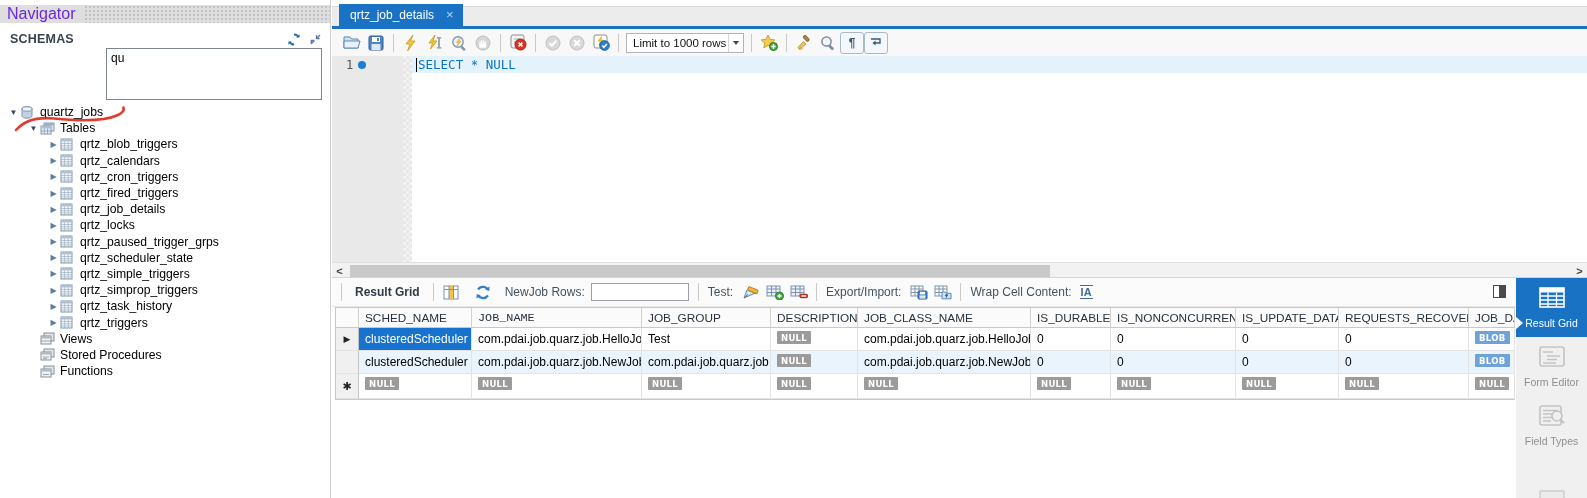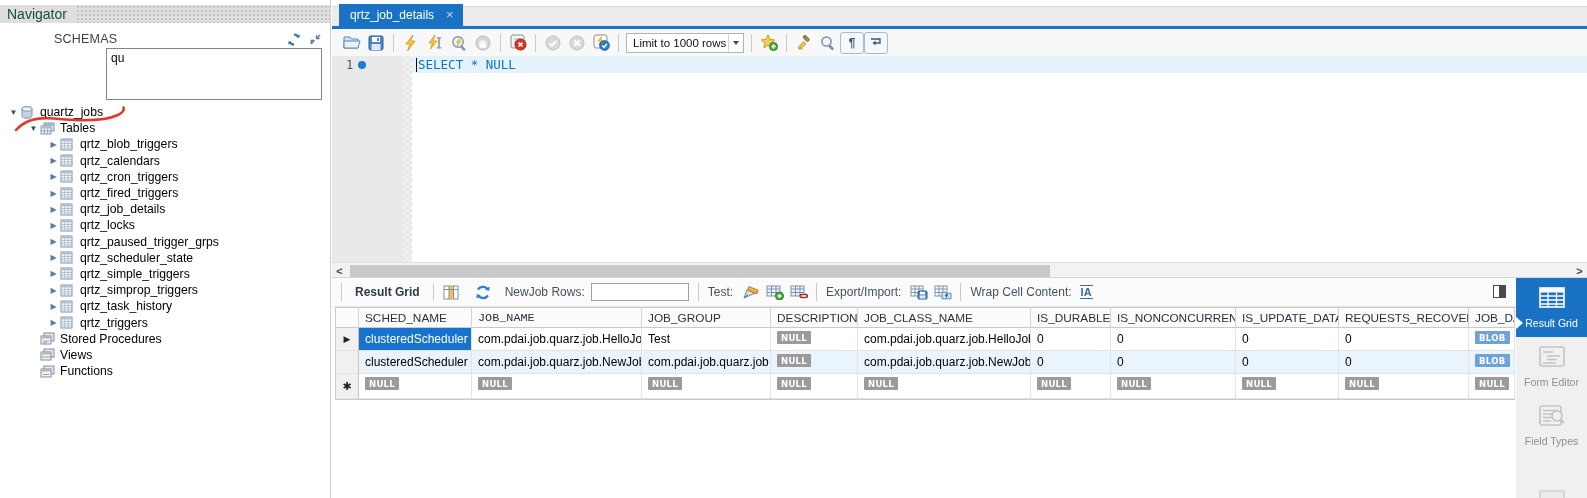--- a/index.html
+++ b/index.html
@@ -3,23 +3,23 @@
 <meta charset="utf-8">
 <style>
   * { margin:0; padding:0; box-sizing:border-box; }
   html,body { width:1587px; height:498px; background:#fff; font-family:"Liberation Sans",sans-serif; overflow:hidden; position:relative; }
 
   
   .navigator { position:absolute; left:0; top:0; width:331px; height:498px; background:#fff; border-right:1px solid #cfcfcf; }
   .nav-titlebar { position:absolute; left:0; top:5px; width:100%; height:18px;
      background:#dedede; background-image:radial-gradient(#c2c2c2 0.8px, transparent 0.9px); background-size:4px 4px;
      display:flex; align-items:center; }
-  .nav-titlebar span { background:#dedede; font-size:14px; color:#14532d; padding:0 8px 0 7px; line-height:18px; }
+  .nav-titlebar span { background:#dedede; font-size:16px; color:#6d28d9; padding:0 8px 0 7px; line-height:18px; }
   .schemas-row { position:absolute; left:10px; top:31px; right:8px; height:16px; display:flex; align-items:center; }
-  .schemas-row .lbl { font-size:12.5px; font-weight:normal; color:#39424e; letter-spacing:.2px; flex:1;margin-left:44px; }
+  .schemas-row .lbl { font-size:12.5px; font-weight:bold; color:#39424e; letter-spacing:.2px; flex:1; }
   .schemas-row svg { margin-left:8px; }
   .schema-filter { position:absolute; left:106px; top:48px; width:216px; height:52px; border:1px solid #7f868e;
      font:12px "Liberation Sans",sans-serif; padding:2px 4px; resize:none; outline:none; background:#fff; color:#000; }
 
   .tree { position:absolute; left:0; top:104px; right:4px; }
   .tree-row { display:flex; align-items:center; height:16.2px; font-size:12.2px; color:#000; white-space:nowrap; cursor:default; }
   .tw-arrow { width:13px; text-align:center; font-size:8px; flex:none; }
   .tw-arrow.exp { color:#2c4a6e; }
   .tw-arrow.col { color:#5d7root; color:#5d7da0; }
   .tw-icon { width:15px; height:13px; margin-right:5px; flex:none; display:inline-flex; }
@@ -270,36 +270,36 @@
         </span>
         <span>qrtz_triggers</span>
       </div>
       <div class="tree-row" style="padding-left: 27px;">
         <span class="tw-arrow col"></span>
         <span class="tw-icon">
           <svg width="15" height="13" viewBox="0 0 15 13">
             <rect x="4" y="1" width="10" height="8" fill="#dfe8f1" stroke="#8a8f96"></rect>
             <rect x="1" y="4" width="10" height="8" fill="#eef3f8" stroke="#8a8f96"></rect>
             <rect x="1" y="4" width="10" height="2.5" fill="#b3b9c0"></rect>
-            <path d="M3 9h6M3 10.6h4" stroke="#8a8f96" stroke-width=".8"></path>
-          </svg>
-        </span>
-        <span>Stored Procedures</span>
+            <path d="M1 9h10" stroke="#8a8f96" stroke-width=".8"></path>
+          </svg>
+        </span>
+        <span>Views</span>
       </div>
       <div class="tree-row" style="padding-left: 27px;">
         <span class="tw-arrow col"></span>
         <span class="tw-icon">
           <svg width="15" height="13" viewBox="0 0 15 13">
             <rect x="4" y="1" width="10" height="8" fill="#dfe8f1" stroke="#8a8f96"></rect>
             <rect x="1" y="4" width="10" height="8" fill="#eef3f8" stroke="#8a8f96"></rect>
             <rect x="1" y="4" width="10" height="2.5" fill="#b3b9c0"></rect>
-            <path d="M1 9h10" stroke="#8a8f96" stroke-width=".8"></path>
-          </svg>
-        </span>
-        <span>Views</span>
+            <path d="M3 9h6M3 10.6h4" stroke="#8a8f96" stroke-width=".8"></path>
+          </svg>
+        </span>
+        <span>Stored Procedures</span>
       </div>
       <div class="tree-row" style="padding-left: 27px;">
         <span class="tw-arrow col"></span>
         <span class="tw-icon">
           <svg width="15" height="13" viewBox="0 0 15 13">
             <rect x="4" y="1" width="10" height="8" fill="#dfe8f1" stroke="#8a8f96"></rect>
             <rect x="1" y="4" width="10" height="8" fill="#eef3f8" stroke="#8a8f96"></rect>
             <rect x="1" y="4" width="10" height="2.5" fill="#b3b9c0"></rect>
             <path d="M3 9.5h6" stroke="#8a8f96" stroke-width=".8"></path>
           </svg>

